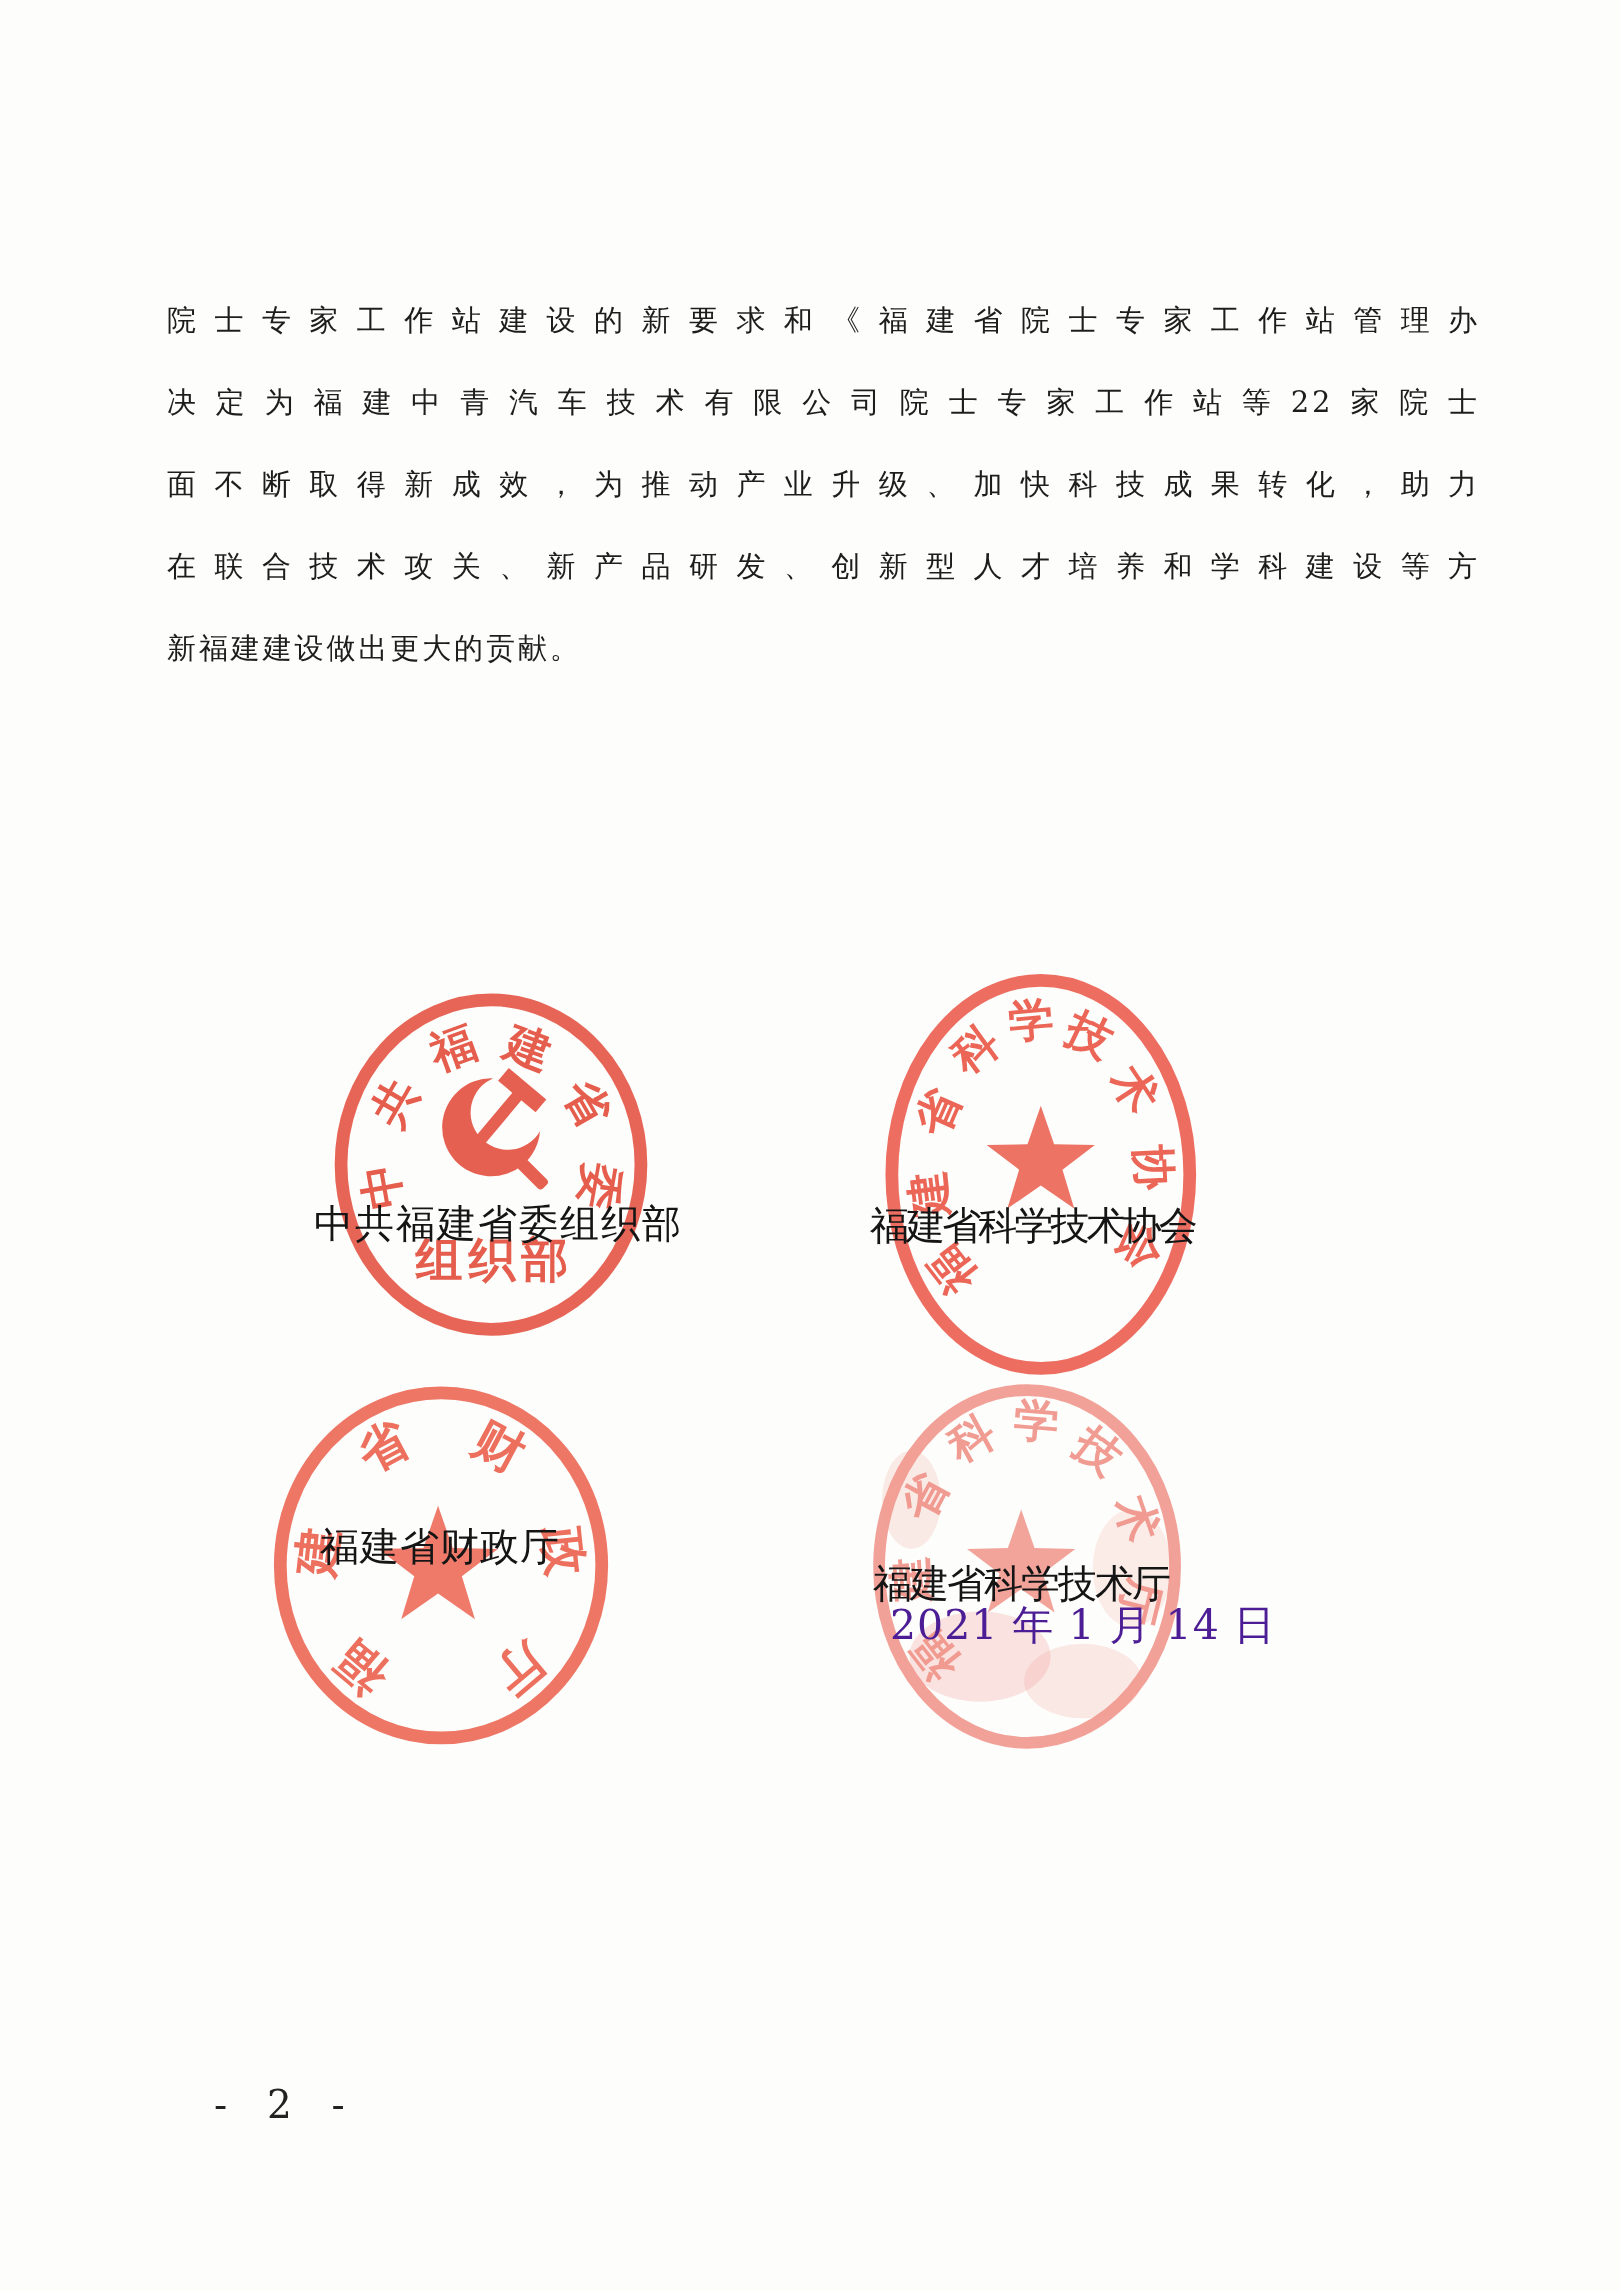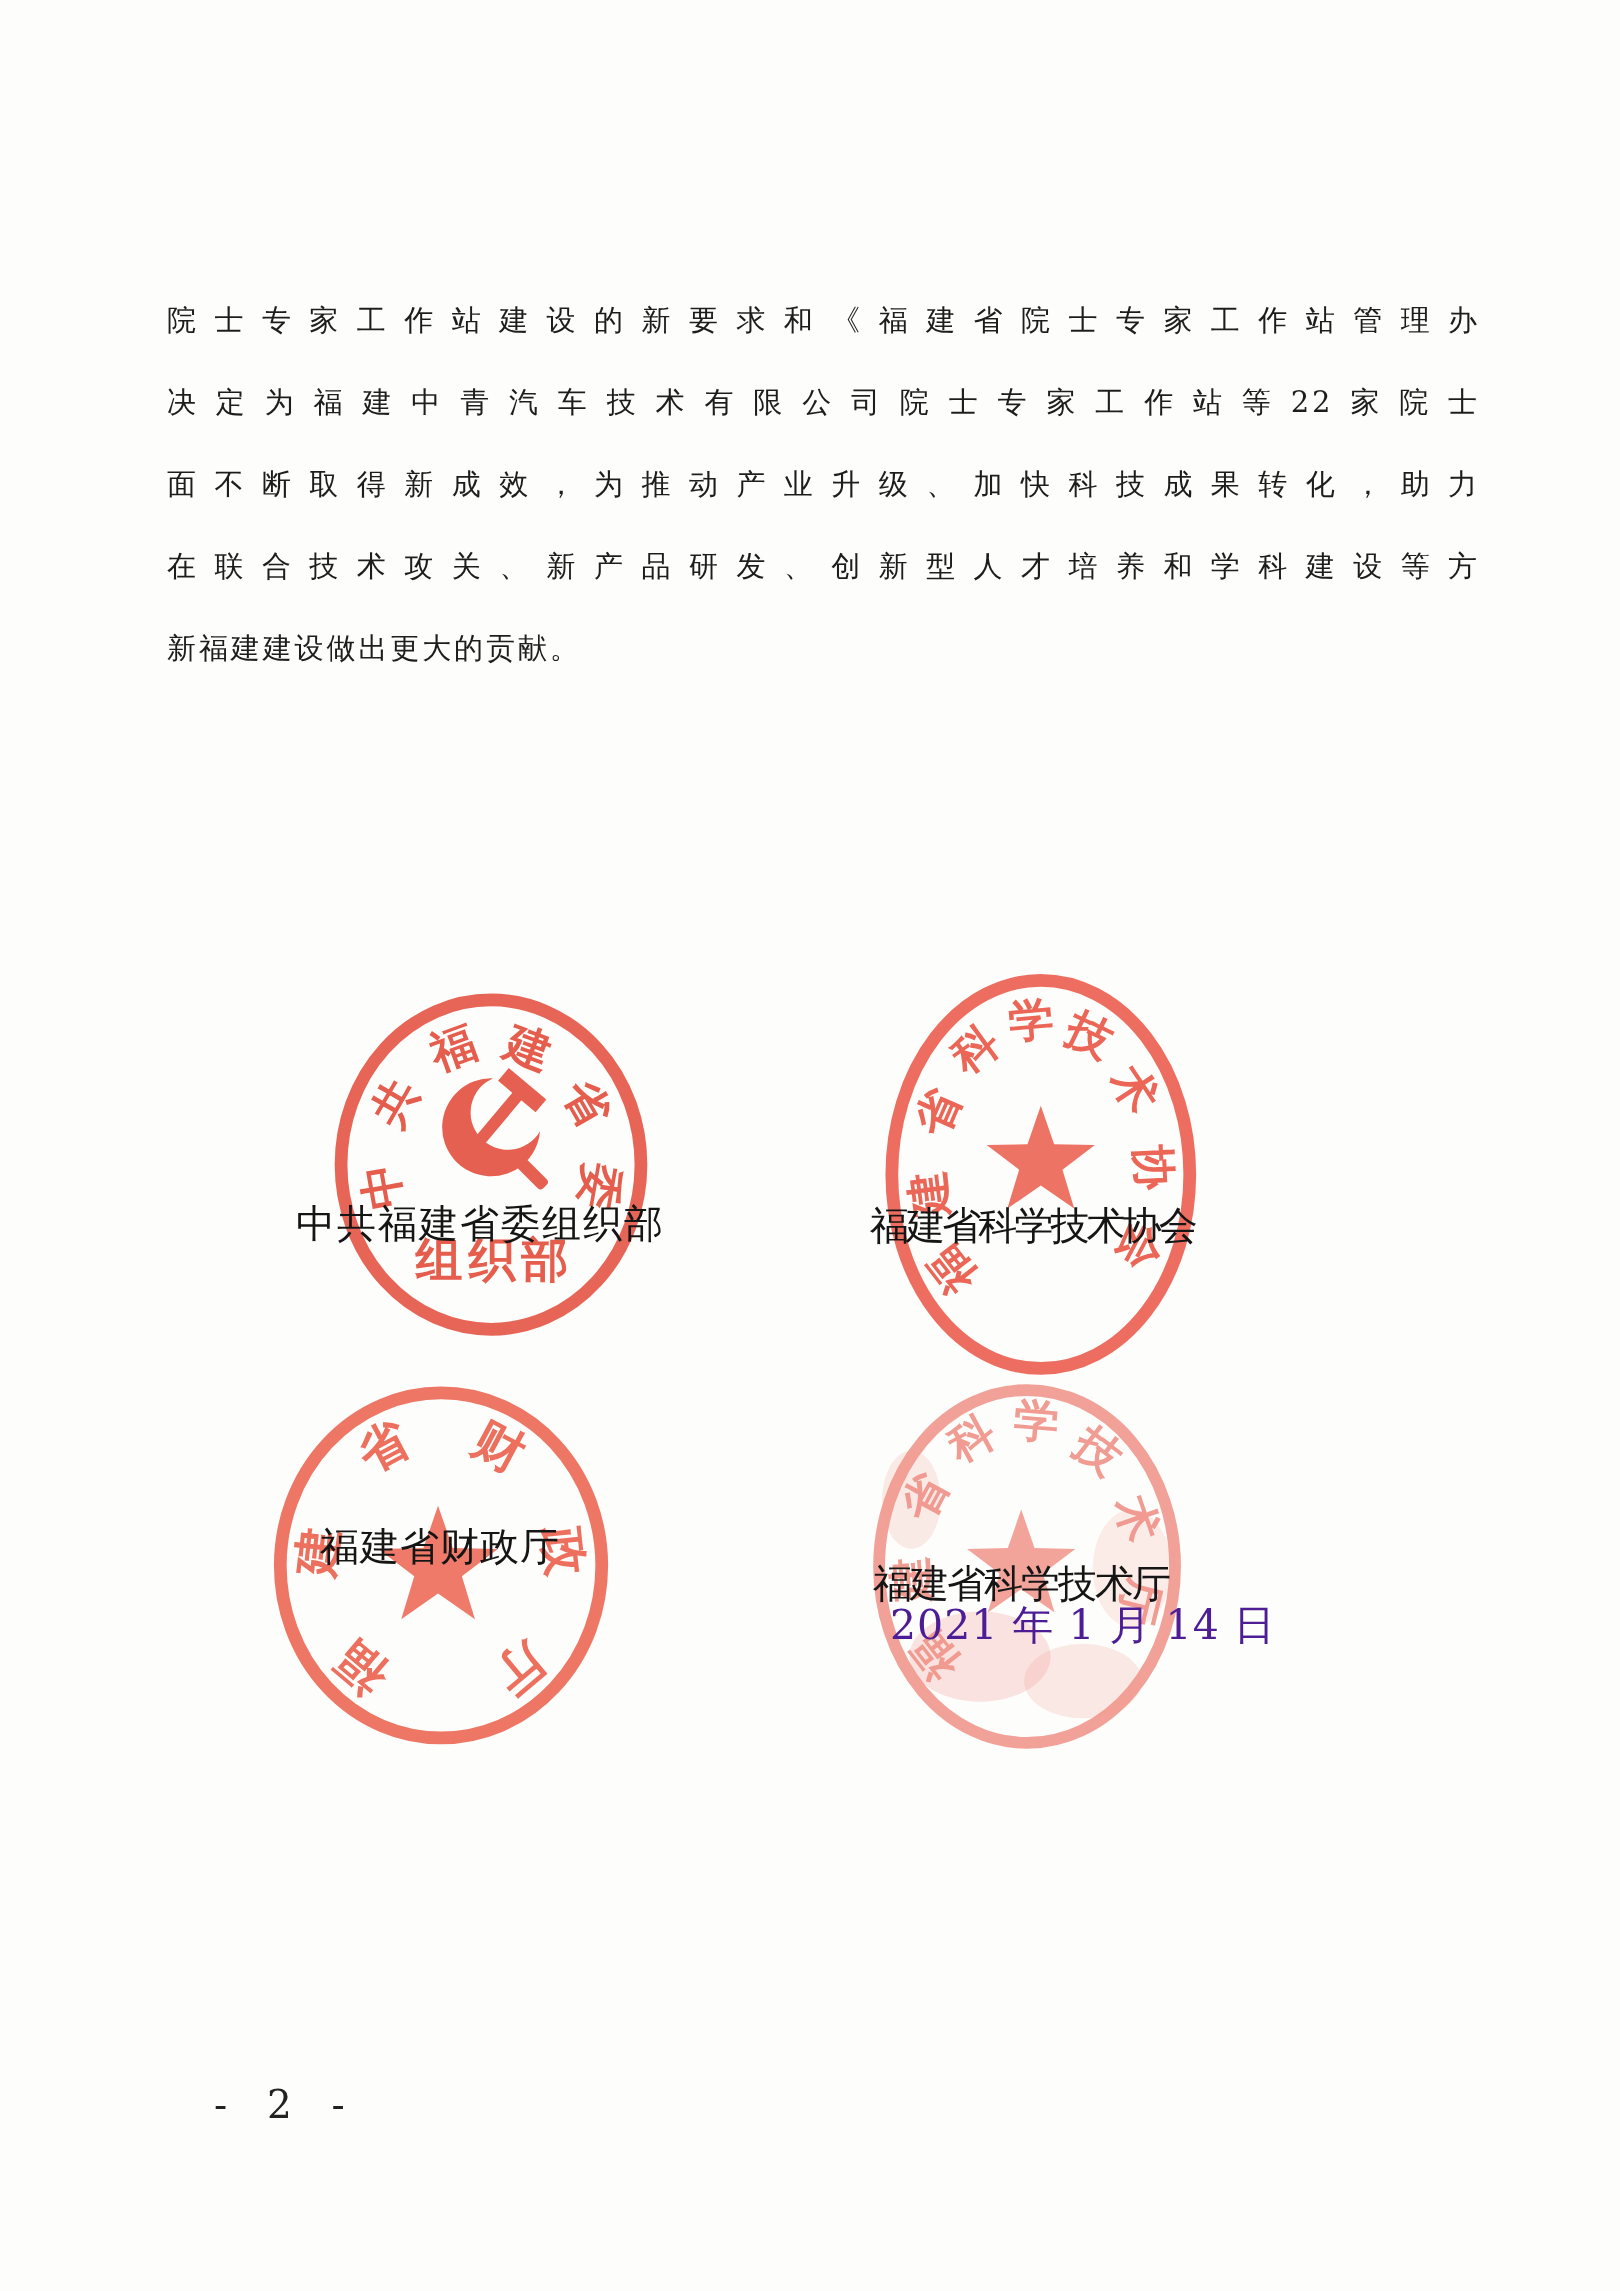--- a/index.html
+++ b/index.html
@@ -24,21 +24,21 @@
     white-space:nowrap;
   }
   .line.short{text-align-last:left;}
   .line.indent{padding-left:94px;}
   .seals-layer{position:absolute;left:0;top:0;z-index:1;}
   .sig-label{
     position:absolute;z-index:3;
     font-size:39px;line-height:43px;white-space:nowrap;
     color:#151515;
   }
-  .lab-1{left:296px;top:1202px;letter-spacing:2px;}
+  .lab-1{left:314px;top:1202px;letter-spacing:2px;}
   .lab-2{left:870px;top:1204px;letter-spacing:-2.9px;}
   .lab-3{left:320px;top:1525px;letter-spacing:1px;}
   .lab-4{left:873px;top:1562px;letter-spacing:-2px;}
   .sig-date{
     position:absolute;z-index:3;
     left:890px;top:1598px;
     font-size:41px;letter-spacing:1px;white-space:nowrap;
     color:#4c1d95;
   }
   .page-footer{

